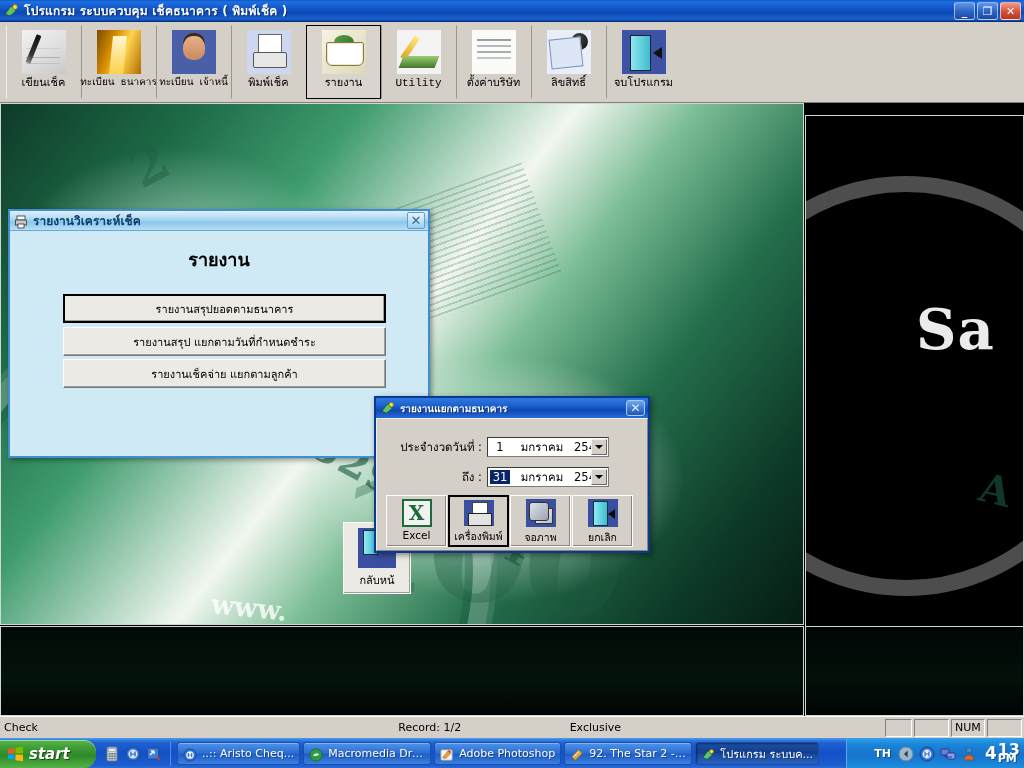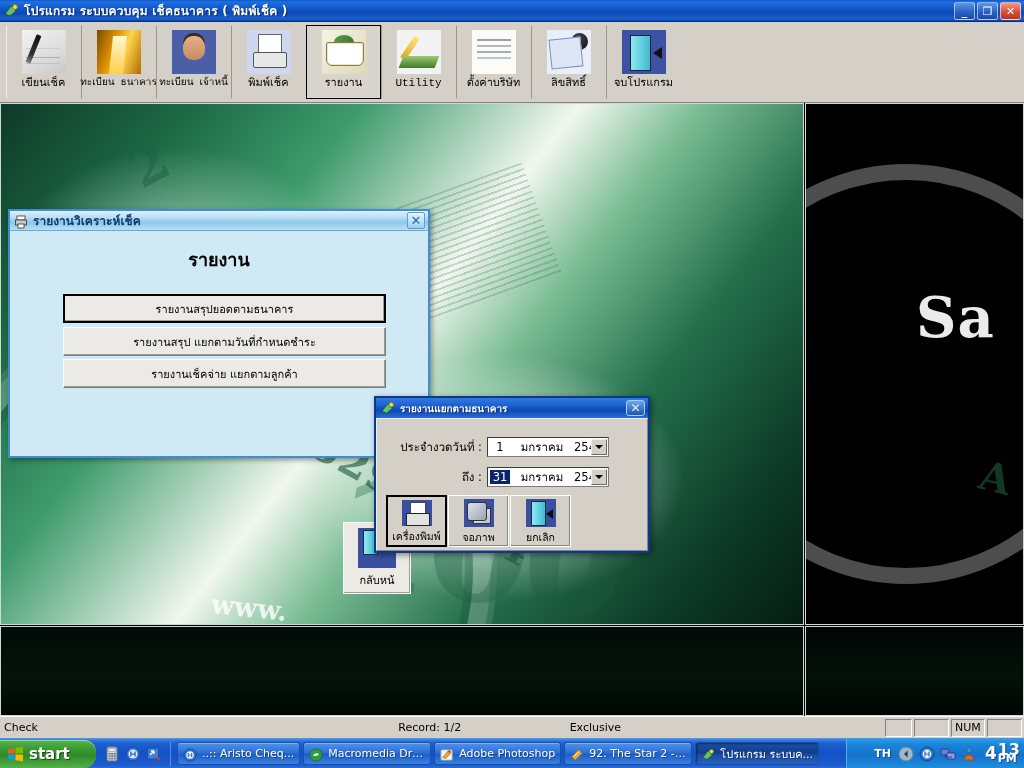--- a/index.html
+++ b/index.html
@@ -169,21 +169,21 @@
     font-size:52px; font-weight:bold; color:rgba(30,95,66,.50);
     transform: rotate(-28deg);
   }
   #photo-left .micro {
     position:absolute; left:250px; top:106px; width:300px; height:120px;
     transform: rotate(-20deg);
     background: repeating-linear-gradient(to bottom, rgba(20,80,55,.20) 0 2px, rgba(255,255,255,0) 2px 6px);
   }
   
   #photo-right {
-    left: 805px; top: 0; width: 219px; height: 522px;
+    left: 805px; top: 12px; width: 219px; height: 522px;
     background:
       radial-gradient(ellipse 160px 240px at 45% 60%, rgba(255,255,255,.80), rgba(255,255,255,0) 60%),
       linear-gradient(160deg,#071f16 0%, #18read 0%, #1c6344 22%, #d9ece1 48%, #2b7a55 70%, #06221a 100%);
   }
   #photo-right .sa {
     position:absolute; left:110px; top:180px;
     font-family:"DejaVu Serif","Liberation Serif",serif;
     font-size:56px; font-weight:bold; color:rgba(255,255,255,.92);
     letter-spacing:1px;
   }
@@ -344,21 +344,21 @@
     display:flex; align-items:center; border-top:1px solid #4a94ea;
   }
   #start-button{
     width:96px; height:28px; margin-right:6px; flex:none;
     background: linear-gradient(to bottom,#56b54a 0%,#3d9b34 30%,#2e8a28 55%,#54b247 100%);
     border-radius: 0 12px 12px 0;
     display:flex; align-items:center; padding-left:7px; position:relative;
     box-shadow: inset 0 1px 0 rgba(255,255,255,.45);
   }
   #start-button .flag{ width:17px;height:16px;margin-right:5px;flex:none;position:relative;}
-  #start-button .txt{ color:#fff; font-size:15px; font-weight:bold;
+  #start-button .txt{ color:#fff; font-size:15px; font-style:italic; font-weight:bold;
     text-shadow:1px 1px 1px rgba(0,0,0,.55); }
   #quick-launch{ display:flex; align-items:center; gap:5px; padding:0 8px 0 2px; flex:none;
     border-right:1px solid rgba(255,255,255,.30); height:24px; }
   .ql-icon{ width:16px;height:16px;position:relative;flex:none; }
   #task-buttons{ display:flex; align-items:center; gap:3px; padding-left:6px; flex:1; }
   .task-btn{
     height:23px; min-width:108px; max-width:128px; flex:none;
     background: linear-gradient(to bottom,#4f93e8,#2d70d6 45%,#205fc8 55%,#3a7fe0);
     border:1px solid #1b4fa8; border-radius:3px;
     display:flex; align-items:center; padding:0 5px; gap:5px; overflow:hidden;
@@ -542,20 +542,24 @@
               <span class="mon">มกราคม</span>
               <span class="yr">2549</span>
             </span>
             <span class="arrow">
                 <i></i>
               </span>
           </div>
         </div>
 
         <div id="bank-actions">
+          <div class="act-btn">
+            <span class="ic ic-excel"></span>
+            <span class="lbl">Excel</span>
+          </div>
           <div class="act-btn focused">
             <span class="ic ic-prn"></span>
             <span class="lbl">เครื่องพิมพ์</span>
           </div>
           <div class="act-btn">
             <span class="ic ic-screen"></span>
             <span class="lbl">จอภาพ</span>
           </div>
           <div class="act-btn">
             <span class="ic ic-door"></span>

